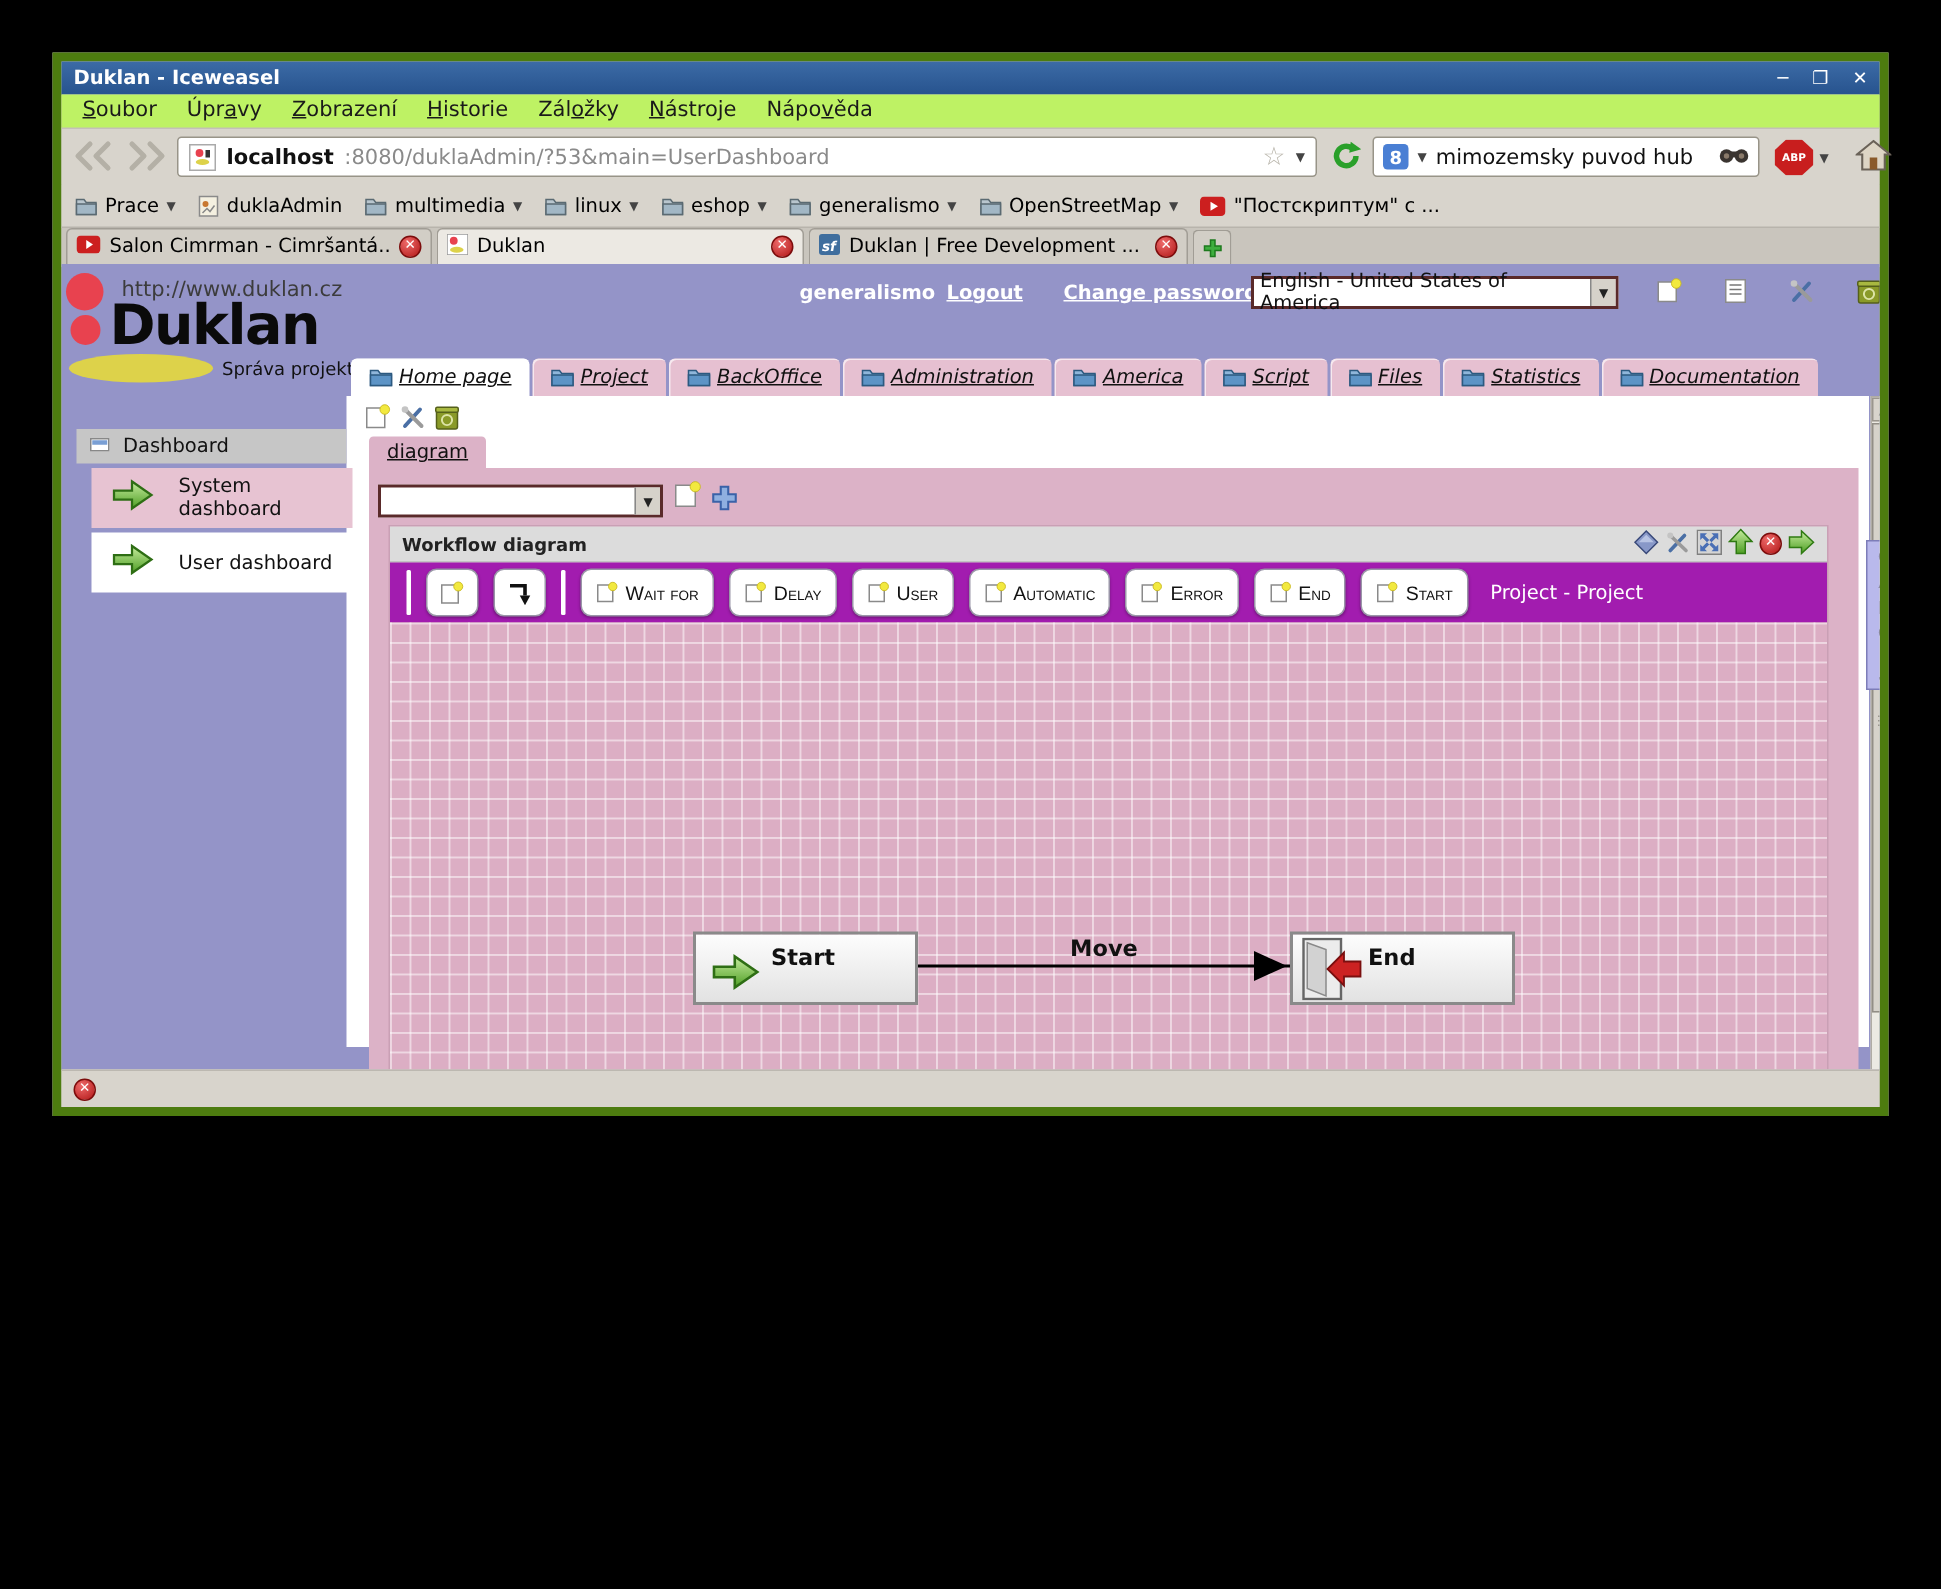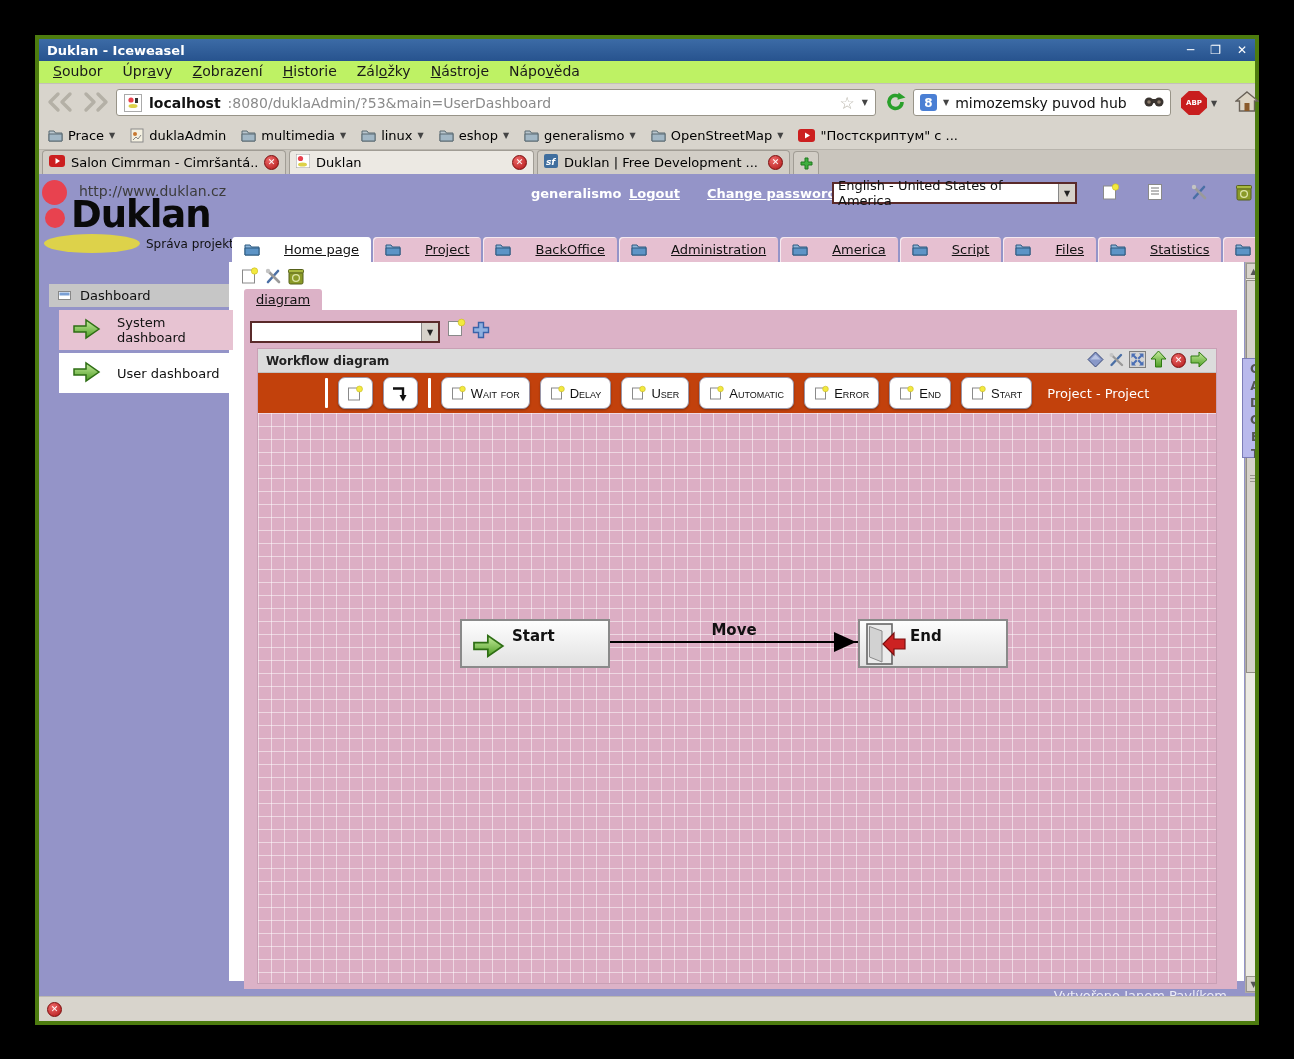--- a/index.html
+++ b/index.html
@@ -1,18 +1,18 @@
 <!DOCTYPE html>
 <html><head>
 <meta charset="utf-8">
 <style>
   * { box-sizing: border-box; margin: 0; padding: 0; }
   html,body { width:1294px; height:1059px; background:#000; font-family:"DejaVu Sans", sans-serif; overflow:hidden; }
 
-  .window { position:absolute; left:35px; top:35px; width:1224px; height:990px; background:#d8d4cc; border:4px solid #4d7c0f; }
+  .window { position:absolute; left:35px; top:35px; width:1224px; height:709px; background:#d8d4cc; border:6px solid #4d7c0f; }
 
   
   .titlebar { height:22px; background:linear-gradient(#3c6ba6,#27538e); display:flex; align-items:center; padding:0 8px; color:#fff; }
   .titlebar .title { font-size:13px; font-weight:bold; flex:1; }
   .winctrl { display:flex; gap:16px; }
   .winctrl span { font-size:12px; font-weight:bold; cursor:default; }
 
   
   .menubar { height:23px; background:#bef264; display:flex; align-items:flex-start; padding-left:4px; border-bottom:1px solid #c4c0b8; }
   .menu-item { font-size:14px; padding:2px 10px; color:#1a1a1a; white-space:nowrap; }
@@ -55,42 +55,42 @@
   .logo-ellipse { left:5px; top:58px; width:96px; height:19px; border-radius:50%; background:#ddd24a; }
   .tagline { left:107px; top:61px; font-size:12px; color:#111; }
 
   .hdr-user { left:492px; top:10px; color:#fff; font-weight:bold; font-size:13px; }
   .hdr-link { color:#fff; font-weight:bold; font-size:13px; text-decoration:underline; top:10px; cursor:pointer; }
   .lang-select { left:793px; top:6px; width:245px; height:22px; background:#fff; border:2px solid #5a2a2a; display:flex; align-items:center; font-size:13px; padding-left:4px; color:#111; }
   .sel-arrow { margin-left:auto; width:17px; height:100%; background:#d6d2ca; border-left:1px solid #888; display:flex; align-items:center; justify-content:center; font-size:8px; color:#222; }
   .hdr-icons { left:1063px; top:7px; display:flex; gap:27px; }
 
   .app-tabs { left:193px; top:61px; display:flex; gap:2px; align-items:flex-end; }
-  .atab { height:25px; display:flex; align-items:center; gap:24px; padding:4px 12px; background:#e6c0d1; border-radius:4px 4px 0 0; font-size:13px; box-shadow:inset 1px 1px 0 rgba(255,255,255,.65); white-space:nowrap; }
+  .atab { height:25px; display:flex; align-items:center; gap:4px; padding:4px 12px; background:#e6c0d1; border-radius:4px 4px 0 0; font-size:13px; box-shadow:inset 1px 1px 0 rgba(255,255,255,.65); white-space:nowrap;font-style:italic; }
   .atab.active { background:#fff; }
   .atab .lbl { text-decoration:underline; color:#111; }
 
   .sb-header { left:10px; top:108px; width:180px; height:23px; background:#c6c6c6; display:flex; align-items:center; gap:9px; padding:0 9px; font-size:13px; color:#111; }
   .sb-item { left:20px; width:174px; height:40px; display:flex; align-items:center; gap:15px; padding:0 13px; font-size:13px; color:#111; }
   .sb-sys { top:134px; background:#e7c3d2; }
   .sb-usr { top:177px; background:#fff; }
 
   .main { left:190px; top:86px; width:1015px; bottom:15px; background:#fff; }
   .icons-row { left:202px; top:91px; display:flex; gap:5px; align-items:center; }
   .dg-tab { left:205px; top:113px; background:#dcb2c7; border-radius:3px 3px 0 0; padding:3px 12px 4px; font-size:13px; }
   .dg-tab .lbl { text-decoration:underline; color:#111; }
   .pink { left:205px; top:134px; width:993px; height:679px; background:#dcb2c7; }
   .dg-select { left:6px; top:11px; width:190px; height:22px; background:#fff; border:2px solid #5a2a2a; display:flex; }
   .dg-new { left:203px; top:8px; }
   .dg-plus { left:228px; top:11px; }
 
   .wf { left:13px; top:38px; width:960px; height:636px; background:#dcaec4; border:1px solid #c9a0b5; }
   .wf-header { height:24px; background:#dcdcdc; border-bottom:1px solid #c2c2c2; display:flex; align-items:center; padding:0 8px; font-size:12px; font-weight:bold; color:#222; }
   .wf-hicons { margin-left:auto; display:flex; gap:4px; align-items:center; }
-  .wf-toolbar { height:40px; background:#c2410c; display:flex; align-items:center; gap:10px; padding:0 11px;justify-content:center; }
+  .wf-toolbar { height:40px; background:#a21caf; display:flex; align-items:center; gap:10px; padding:0 11px; }
   .vsep { width:3px; height:30px; background:#fff; border-radius:1px; flex:none; }
   .tool-btn { height:32px; background:#fff; border:1px solid #9a96a8; border-radius:7px; display:flex; align-items:center; gap:5px; padding:0 9px; font-size:13px; font-variant:small-caps; color:#111; box-shadow:0 1px 2px rgba(0,0,0,.3); white-space:nowrap; }
   .tool-btn.iconic { width:35px; justify-content:center; padding:0; }
   .wf-context { color:#fff; font-size:13px; margin-left:5px; white-space:nowrap; }
   .wf-canvas { position:absolute; top:64px; left:0; right:0; bottom:0; background-color:#dcaec4;
     background-image:linear-gradient(rgba(255,255,255,.5) 1px, transparent 1px),linear-gradient(90deg, rgba(255,255,255,.5) 1px, transparent 1px);
     background-size:13px 13px; overflow:hidden; }
   .node { position:absolute; width:150px; height:49px; background:linear-gradient(#fdfdfd,#e2e2e2); border:2px solid #8a8a8a; }
   .node .nlabel { position:absolute; left:50px; top:6px; font-weight:bold; font-size:15px; color:#111; }
   .edge-line { position:absolute; left:352px; top:228px; width:248px; height:2px; background:#000; }

